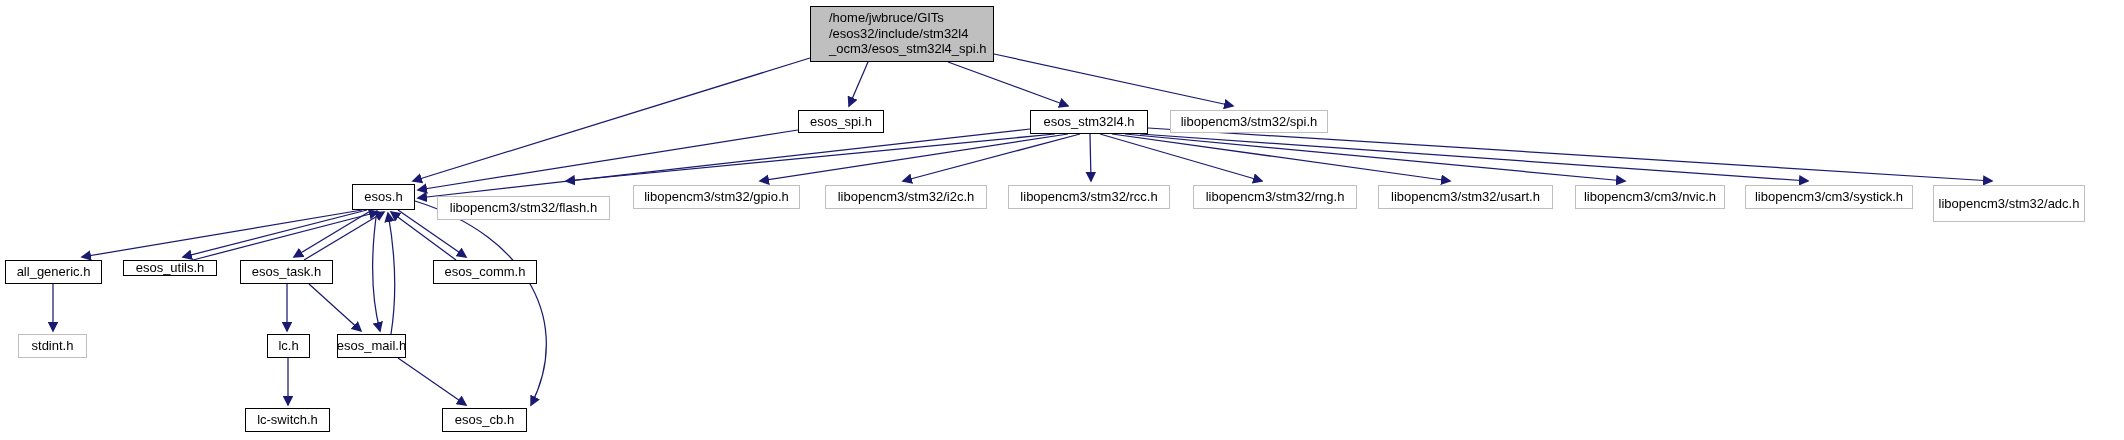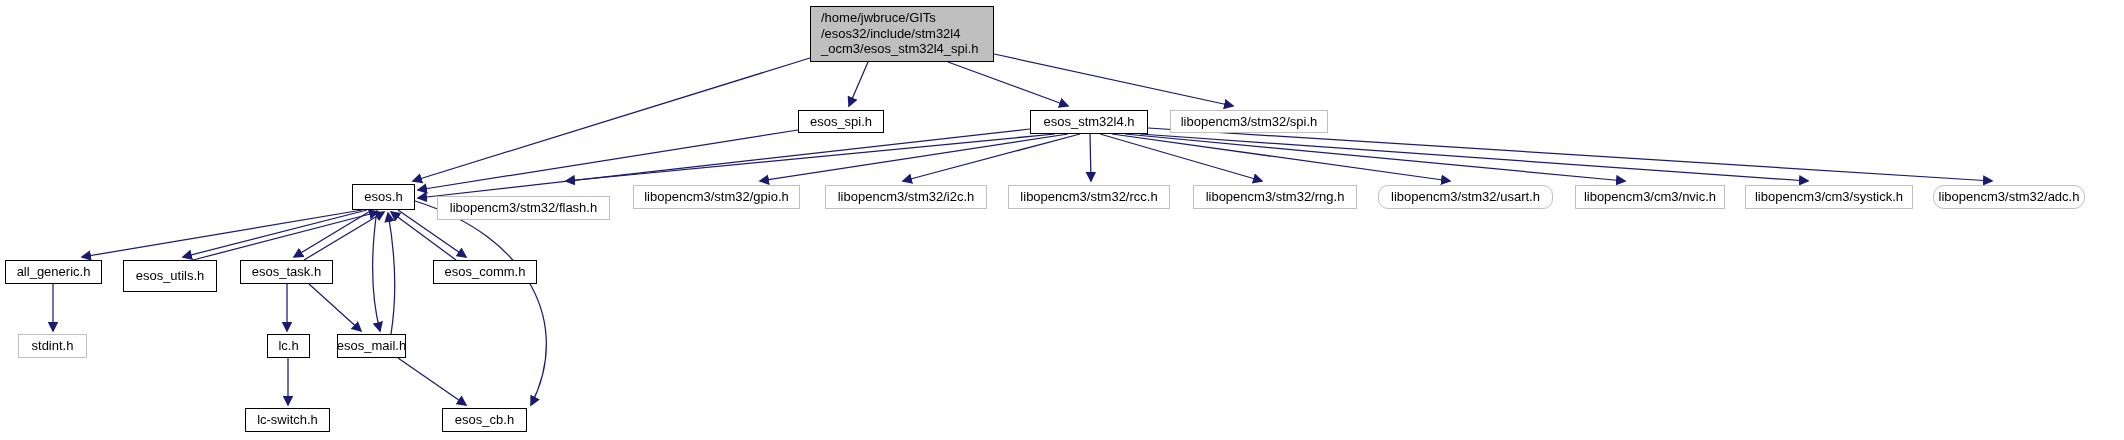--- a/index.html
+++ b/index.html
@@ -6,21 +6,21 @@
   #stage{position:relative;width:2124px;height:440px;background:#ffffff;
          font-family:"Liberation Sans","DejaVu Sans",sans-serif;overflow:hidden;}
   #edges{position:absolute;left:0;top:0;width:2124px;height:440px;}
   .node{position:absolute;box-sizing:border-box;background:#ffffff;
         display:flex;align-items:center;justify-content:center;
         font-size:13px;color:#000000;white-space:nowrap;line-height:1.2;}
   .node.internal{border:1.4px solid #000000;}
   .node.external{border:1.2px solid #bfbfbf;}
   .node.root{border:1.6px solid #000000;background:#bfbfbf;
         justify-content:flex-start;align-items:flex-start;
-        padding:3px 10px;white-space:pre-line;text-align:left;font-size:13px;}
+        padding:3px 18px;white-space:pre-line;text-align:left;font-size:13px;}
 </style>
 </head>
 <body>
 
 <div id="stage">
   <svg id="edges" xmlns="http://www.w3.org/2000/svg" viewBox="0 0 2124 440">
     <defs>
       <marker id="arrow" viewBox="0 0 10 10" refX="8.5" refY="5" markerWidth="8.5" markerHeight="8.5" orient="auto">
         <path d="M0,0 L10,5 L0,10 z" fill="#1a1a70"></path>
       </marker>
@@ -64,26 +64,26 @@
 _ocm3/esos_stm32l4_spi.h</div>
       <div class="node internal" style="left: 798px; top: 110px; width: 86px; height: 23px;">esos_spi.h</div>
       <div class="node internal" style="left: 1030px; top: 110px; width: 118px; height: 24px;">esos_stm32l4.h</div>
       <div class="node external" style="left: 1170px; top: 110px; width: 158px; height: 23px;">libopencm3/stm32/spi.h</div>
       <div class="node internal" style="left: 352px; top: 184px; width: 63px; height: 26px;">esos.h</div>
       <div class="node external" style="left: 437px; top: 196px; width: 173px; height: 24px;">libopencm3/stm32/flash.h</div>
       <div class="node external" style="left: 633px; top: 185px; width: 167px; height: 24px;">libopencm3/stm32/gpio.h</div>
       <div class="node external" style="left: 825px; top: 185px; width: 162px; height: 24px;">libopencm3/stm32/i2c.h</div>
       <div class="node external" style="left: 1008px; top: 185px; width: 162px; height: 24px;">libopencm3/stm32/rcc.h</div>
       <div class="node external" style="left: 1193px; top: 185px; width: 164px; height: 24px;">libopencm3/stm32/rng.h</div>
-      <div class="node external" style="left: 1378px; top: 185px; width: 175px; height: 24px; border-radius: 10px;">libopencm3/stm32/usart.h</div>
+      <div class="node external" style="left: 1378px; top: 185px; width: 175px; height: 24px;">libopencm3/stm32/usart.h</div>
       <div class="node external" style="left: 1575px; top: 185px; width: 150px; height: 24px;">libopencm3/cm3/nvic.h</div>
       <div class="node external" style="left: 1745px; top: 185px; width: 168px; height: 24px;">libopencm3/cm3/systick.h</div>
-      <div class="node external" style="left: 1933px; top: 185px; width: 152px; height: 24px; border-radius: 11px;">libopencm3/stm32/adc.h</div>
+      <div class="node external" style="left: 1933px; top: 185px; width: 152px; height: 37px;">libopencm3/stm32/adc.h</div>
       <div class="node internal" style="left: 5px; top: 260px; width: 97px; height: 24px;">all_generic.h</div>
-      <div class="node internal" style="left: 123px; top: 260px; width: 94px; height: 32px;">esos_utils.h</div>
+      <div class="node internal" style="left: 123px; top: 260px; width: 94px; height: 16px;">esos_utils.h</div>
       <div class="node internal" style="left: 240px; top: 260px; width: 93px; height: 24px;">esos_task.h</div>
       <div class="node internal" style="left: 433px; top: 260px; width: 104px; height: 24px;">esos_comm.h</div>
       <div class="node external" style="left: 18px; top: 334px; width: 69px; height: 24px;">stdint.h</div>
       <div class="node internal" style="left: 267px; top: 334px; width: 43px; height: 24px;">lc.h</div>
       <div class="node internal" style="left: 337px; top: 334px; width: 69px; height: 24px;">esos_mail.h</div>
       <div class="node internal" style="left: 245px; top: 408px; width: 85px; height: 24px;">lc-switch.h</div>
       <div class="node internal" style="left: 442px; top: 408px; width: 85px; height: 24px;">esos_cb.h</div>
     </div>
 </div>
 

